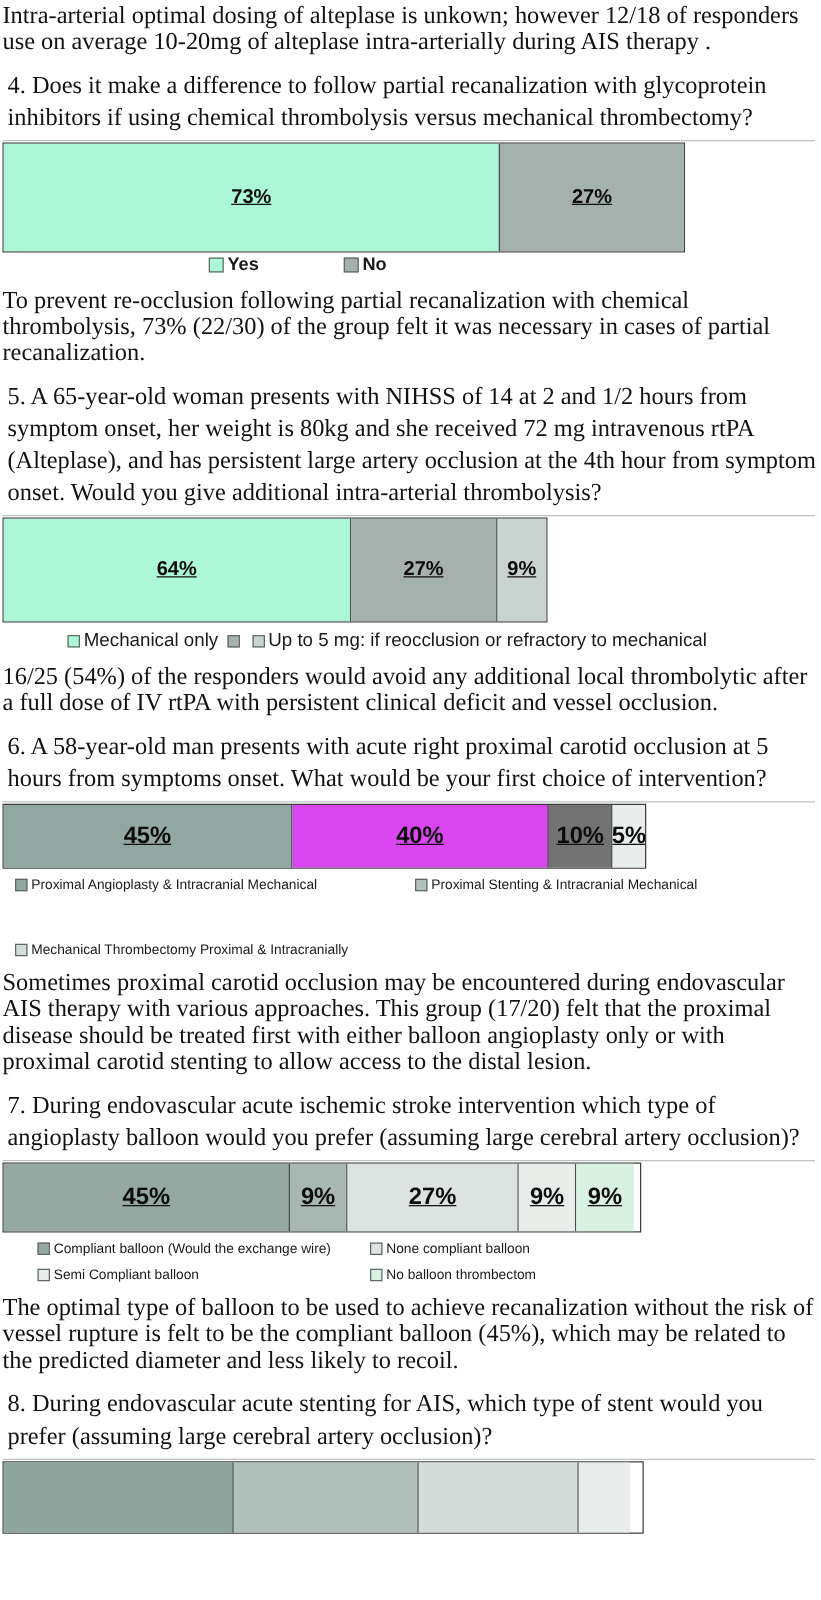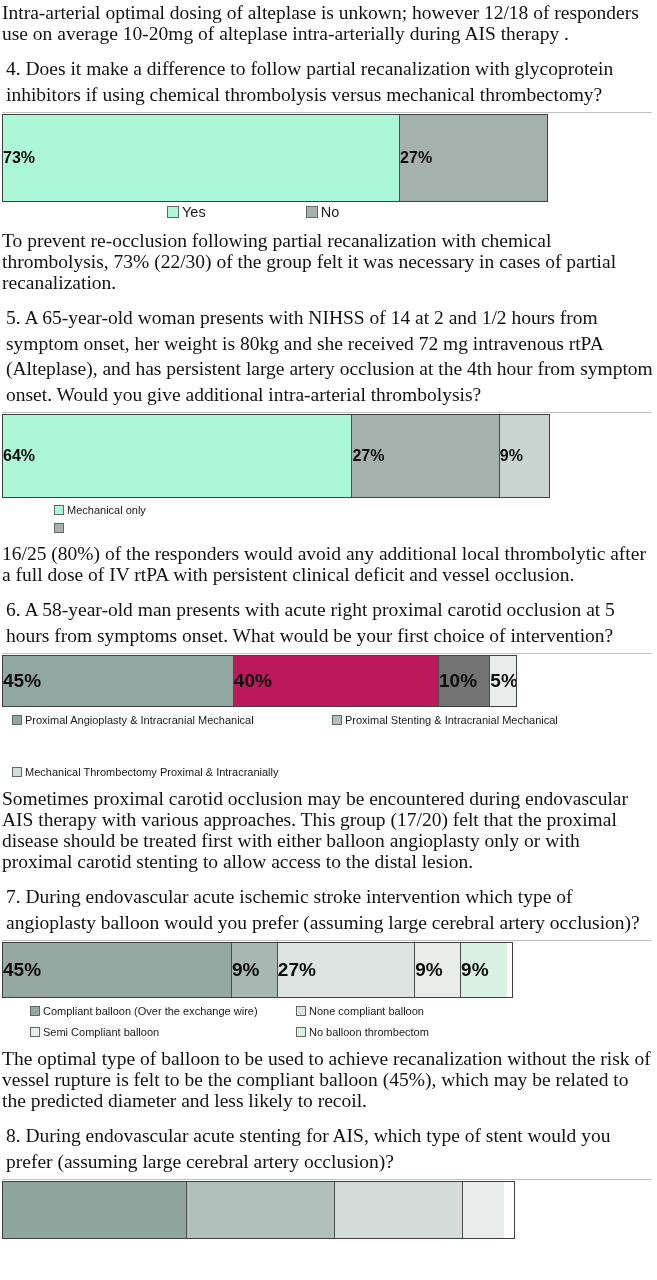--- a/index.html
+++ b/index.html
@@ -27,51 +27,52 @@
   .bar-row{display:flex;align-items:center;}
   .bar{
     display:flex;
     border:1px solid #3f3f3f;
     box-sizing:border-box;
     flex-shrink:0;
   }
   .seg{
     box-sizing:border-box;
     border-right:1px solid #4c4c4c;
-    display:flex;align-items:center;
+    display:flex;align-items:center;justify-content:center;
     flex-shrink:0;
     overflow:hidden;
+    text-decoration:underline;
   }
   .seg:last-child{border-right:none;}
   .seg-label{
     font-family:"Liberation Sans", sans-serif;
     font-weight:bold;color:#0c0c0c;
     font-size:19px;white-space:nowrap;
   }
   .c1 .bar{width:546px;height:88px;}
-  .c2 .bar{width:548px;height:84px;}
+  .c2 .bar{width:436px;height:84px;}
   .c3 .bar{width:515px;height:52px;}
   .c4 .bar{width:511px;height:56px;}
   .c5 .bar{width:513px;height:58px;}
   .c1 .seg-label,.c2 .seg-label{font-size:16px;}
   .legend{
     font-family:"Liberation Sans", sans-serif;
     color:#1a1a1a;
   }
   .legend-item{display:flex;align-items:center;white-space:nowrap;}
   .swatch{
     width:10px;height:10px;flex-shrink:0;
     border:1px solid #5f6a66;box-sizing:border-box;
     margin-right:3px;
   }
   
-  .c1 .legend{display:flex;margin:2px 0 0 165px;gap:100px;font-size:14.5px;}
+  .c1 .legend{display:flex;margin:2px 0 0 165px;gap:68px;font-size:14.5px;font-weight:bold;}
   .c1 .swatch{width:12px;height:12px;}
   
-  .c2 .legend{display:flex;flex-direction:column;gap:7px;margin:6px 0 0 52px;font-size:11px;}
+  .c2 .legend{display:flex;flex-direction:row;gap:7px;margin:6px 0 0 52px;font-size:15px;}
   
   .legend-grid{display:grid;row-gap:9px;margin-top:7px;font-size:11px;}
   .c3 .legend{grid-template-columns:280px auto;margin-left:10px;row-gap:14px;gap:40px;}
   .c4 .legend{grid-template-columns:266px auto;margin-left:28px;}
 </style>
 </head>
 <body>
 
 <p class="para">Intra-arterial optimal dosing of alteplase is unkown; however 12/18 of responders use on average 10-20mg of alteplase intra-arterially during AIS therapy .</p>
 
@@ -123,35 +124,39 @@
     </div>
   </div>
   <div class="legend">
       <div class="legend-item">
         <span class="swatch" style="background: rgb(171, 247, 215);"></span>
         <span>Mechanical only</span>
       </div>
       <div class="legend-item">
         <span class="swatch" style="background: rgb(165, 177, 173);"></span>
       </div>
-    </div>
-</div>
-
-<p class="para">16/25 (80%) of the responders would avoid any additional local thrombolytic after a full dose of IV rtPA with persistent clinical deficit and vessel occlusion.</p>
+      <div class="legend-item">
+        <span class="swatch" style="background: rgb(201, 211, 207);"></span>
+        <span>Up to 5 mg: if reocclusion or refractory to mechanical</span>
+      </div>
+    </div>
+</div>
+
+<p class="para">16/25 (54%) of the responders would avoid any additional local thrombolytic after a full dose of IV rtPA with persistent clinical deficit and vessel occlusion.</p>
 
 <p class="question">6. A 58-year-old man presents with acute right proximal carotid occlusion at 5 hours from symptoms onset. What would be your first choice of intervention?</p>
 
 <div class="chart c3">
   <div class="plot">
     <div class="bar-row">
       <div class="bar">
           <div class="seg" style="width: 45%; background: rgb(145, 167, 161);">
             <span class="seg-label">45%</span>
           </div>
-          <div class="seg" style="width: 40%; background: #be185d;">
+          <div class="seg" style="width: 40%; background: #d946ef;">
             <span class="seg-label">40%</span>
           </div>
           <div class="seg" style="width: 10%; background: #737373;">
             <span class="seg-label">10%</span>
           </div>
           <div class="seg" style="width: 5%; background: rgb(233, 238, 236);">
             <span class="seg-label">5%</span>
           </div>
         </div>
     </div>
@@ -194,21 +199,21 @@
           </div>
           <div class="seg" style="width: 9%; background: rgb(217, 241, 227);">
             <span class="seg-label">9%</span>
           </div>
         </div>
     </div>
   </div>
   <div class="legend legend-grid">
       <div class="legend-item">
         <span class="swatch" style="background: rgb(150, 168, 162);"></span>
-        <span>Compliant balloon (Over the exchange wire)</span>
+        <span>Compliant balloon (Would the exchange wire)</span>
       </div>
       <div class="legend-item">
         <span class="swatch" style="background: rgb(220, 227, 224);"></span>
         <span>None compliant balloon</span>
       </div>
       <div class="legend-item">
         <span class="swatch" style="background: rgb(233, 237, 234);"></span>
         <span>Semi Compliant balloon</span>
       </div>
       <div class="legend-item">

